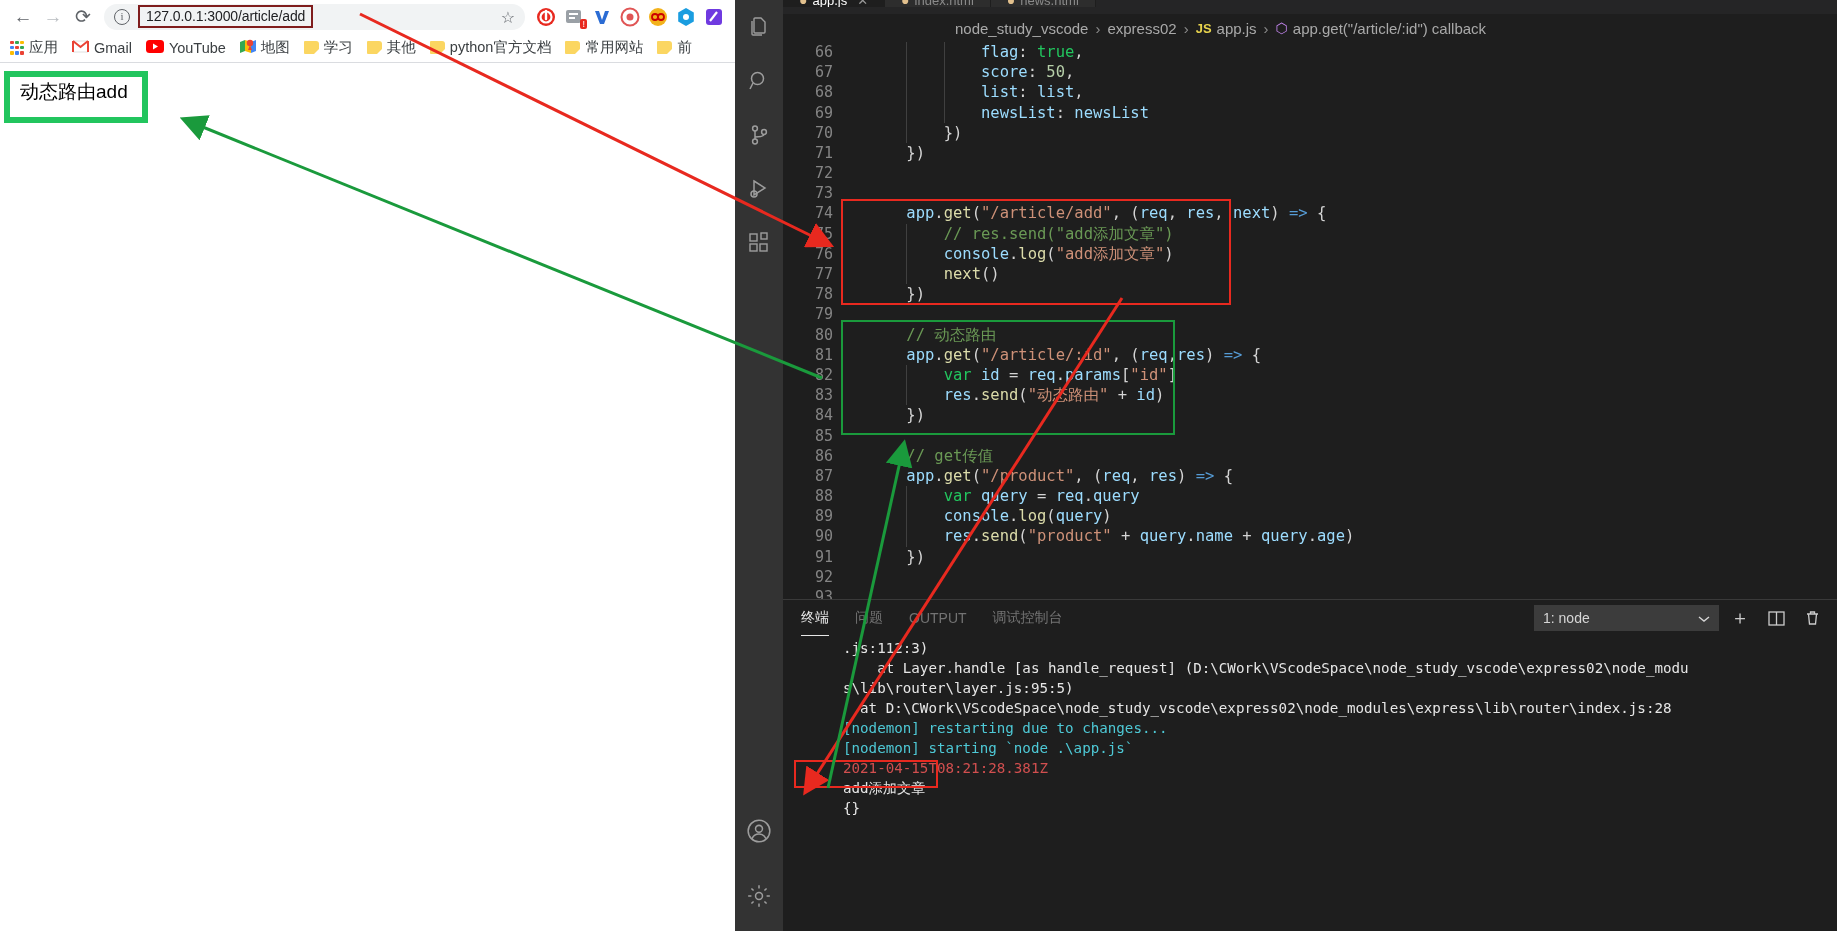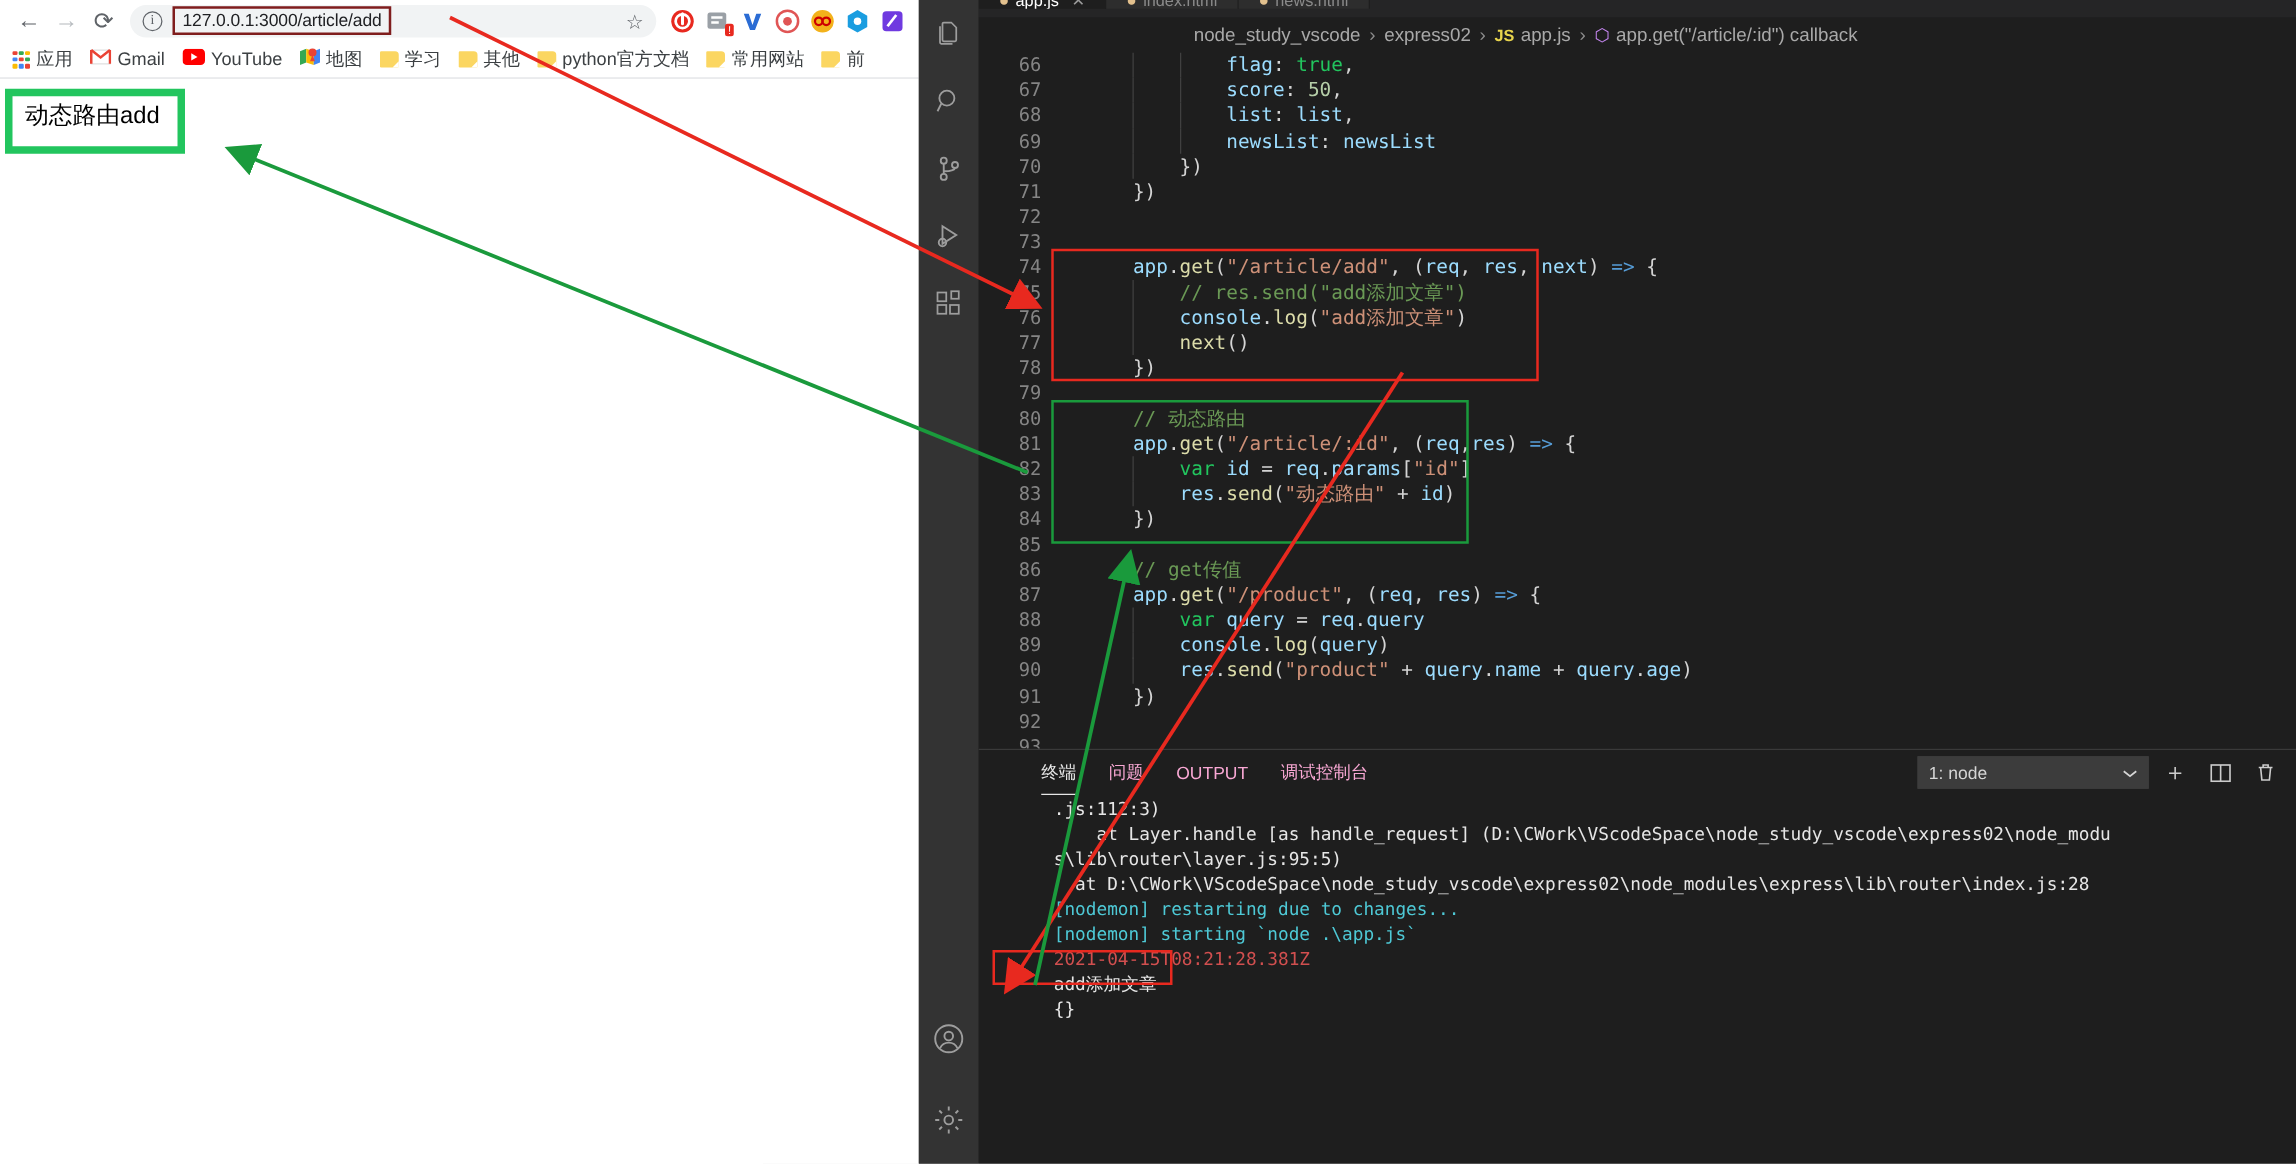--- a/index.html
+++ b/index.html
@@ -230,26 +230,26 @@
     border-top: 1px solid #3a3a3a;
   }
   #panel-tabs {
     height: 38px;
     display: flex; align-items: center;
     padding-left: 18px;
     font-family: "Liberation Sans", sans-serif;
     position: relative;
   }
   .ptab {
-    font-size: 14px; color: #f9a8d4;
+    font-size: 14px; color: #737373;
     margin-right: 26px;
     position: relative;
     padding-bottom: 2px;
   }
-  .ptab.active { color: #e7e7e7; margin-left: 32px; }
+  .ptab.active { color: #e7e7e7; }
   .ptab.active::after {
     content: ""; position: absolute; left: 0; right: 0; bottom: -7px;
     height: 1.5px; background: #e7e7e7;
   }
   #panel-right {
     position: absolute; right: 10px; top: 4px;
     display: flex; align-items: center;
   }
   #term-select {
     width: 185px; height: 26px;

